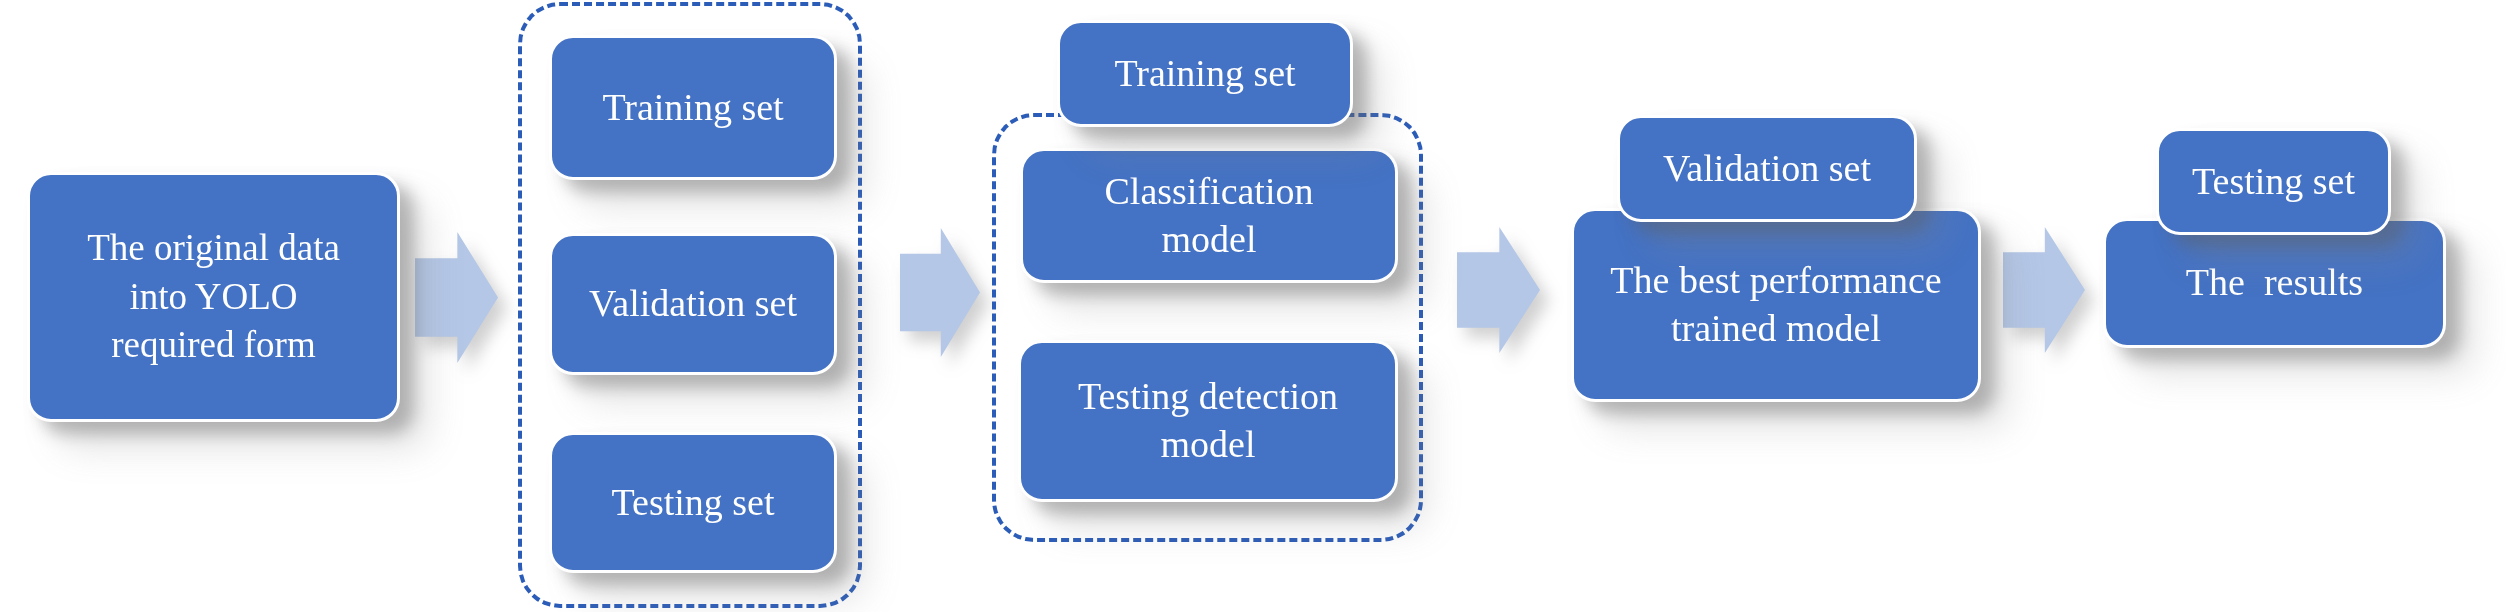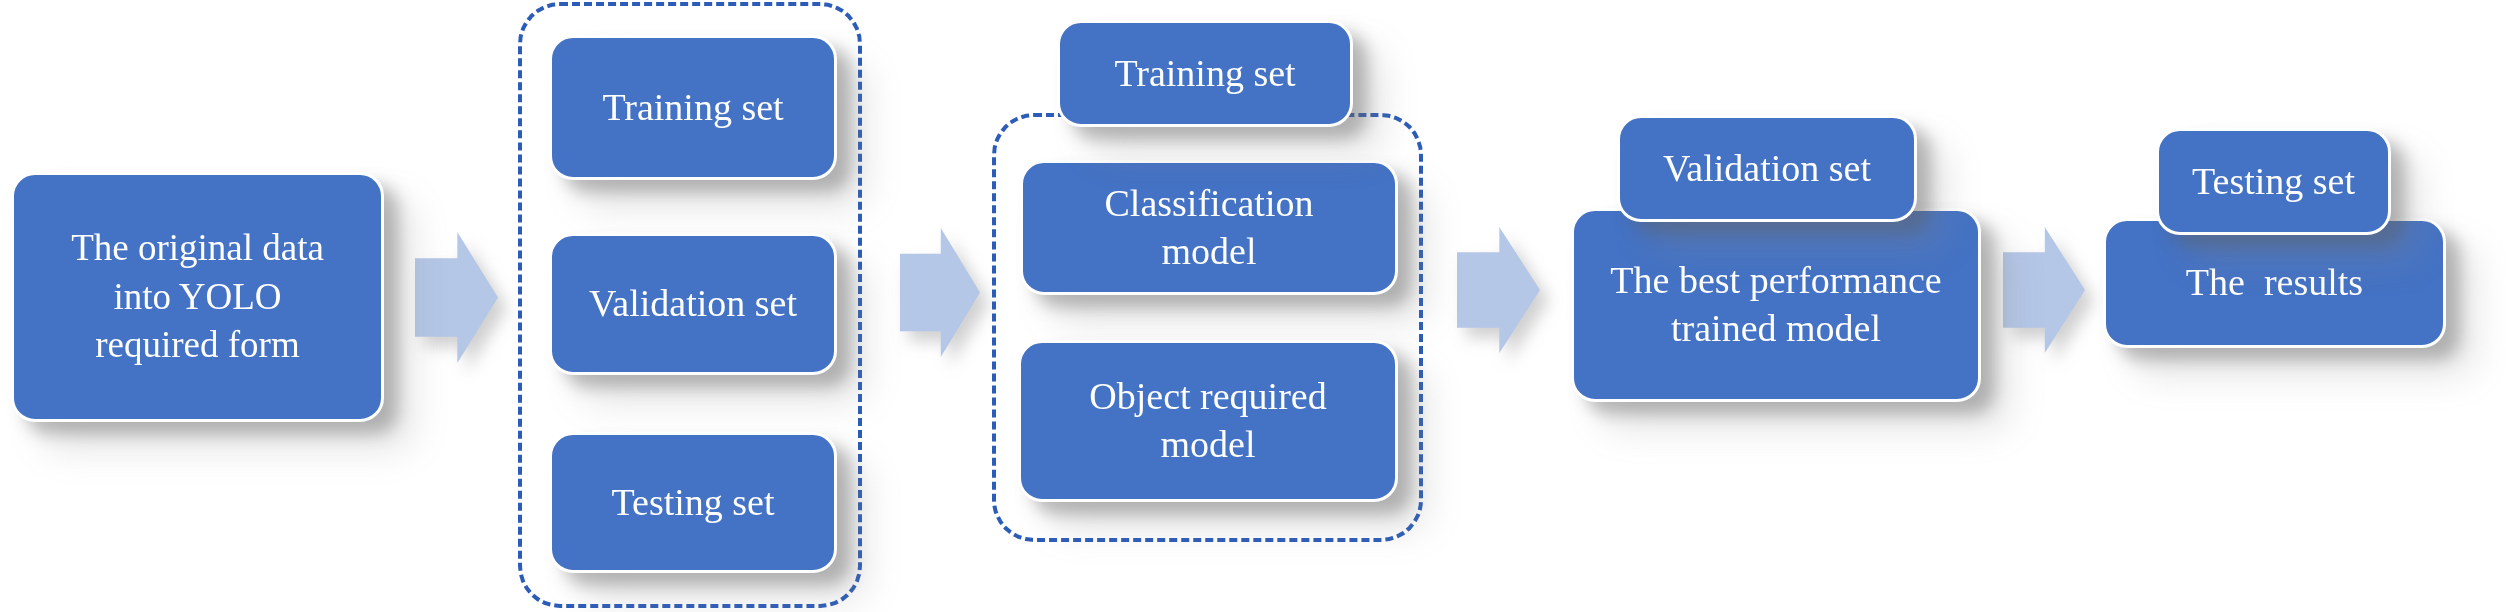--- a/index.html
+++ b/index.html
@@ -41,30 +41,30 @@
     filter:drop-shadow(9px 10px 8px rgba(100,100,100,.30));
     z-index:1;
   }
   .arrow{
     width:100%;height:100%;
     background:#b4c7e7;
     clip-path:polygon(0 20%,51% 20%,51% 0,100% 50%,51% 100%,51% 80%,0 80%);
   }
   .lbl{display:block;padding:0 8px;}
   
-  #box-source      {left:11px;  top:172px; width:373px; height:250px; font-size:37px; line-height:1.32;}
+  #box-source      {left:27px;  top:172px; width:373px; height:250px; font-size:37px; line-height:1.32;}
   #arrow-1         {left:415px; top:232px; width:83px;  height:131px;}
   #group-datasets  {left:518px; top:2px;   width:344px; height:606px;}
   #box-train-1     {left:549px; top:35px;  width:288px; height:145px;}
   #box-val-1       {left:549px; top:233px; width:288px; height:142px;}
   #box-test-1      {left:549px; top:432px; width:288px; height:141px;}
   #arrow-2         {left:900px; top:228px; width:80px;  height:129px;}
   #box-train-2     {left:1057px;top:20px;  width:296px; height:107px;}
   #group-models    {left:992px; top:113px; width:431px; height:429px;}
-  #box-cls         {left:1020px;top:160px; width:378px; height:135px;}
+  #box-cls         {left:1020px;top:148px; width:378px; height:135px;}
   #box-obj         {left:1018px;top:340px; width:380px; height:162px;}
   #arrow-3         {left:1457px;top:227px; width:83px;  height:126px;}
   #box-val-2       {left:1617px;top:115px; width:300px; height:107px;}
   #box-best        {left:1571px;top:208px; width:410px; height:194px;}
   #arrow-4         {left:2003px;top:227px; width:82px;  height:126px;}
   #box-test-2      {left:2156px;top:128px; width:235px; height:107px;}
   #box-results     {left:2103px;top:218px; width:343px; height:130px;}
 </style>
 </head>
 <body>
@@ -98,21 +98,21 @@
 
   <div class="node header" id="box-train-2">
     <span class="lbl">Training set</span>
   </div>
   <div class="group" id="group-models"></div>
   <div class="node" id="box-cls">
     <span class="lbl">Classification
 model</span>
   </div>
   <div class="node" id="box-obj">
-    <span class="lbl">Object required
+    <span class="lbl">Testing detection
 model</span>
   </div>
 
   <div class="arrow-wrap" id="arrow-3">
     <div class="arrow"></div>
   </div>
 
   <div class="node header" id="box-val-2">
     <span class="lbl">Validation set</span>
   </div>

